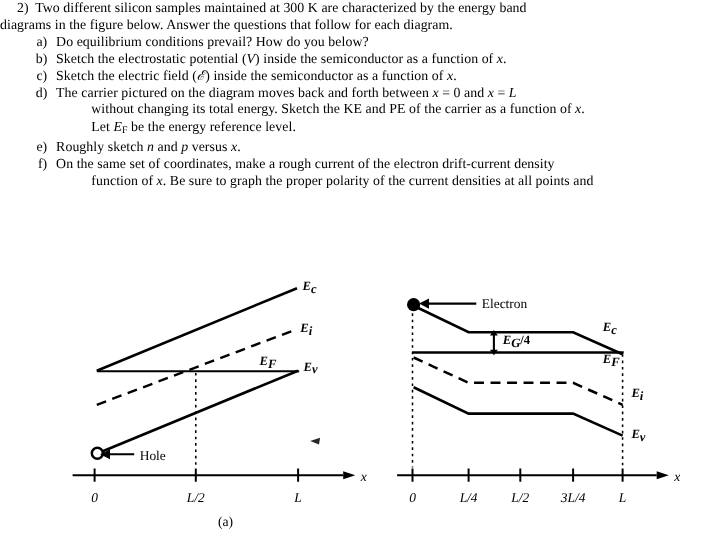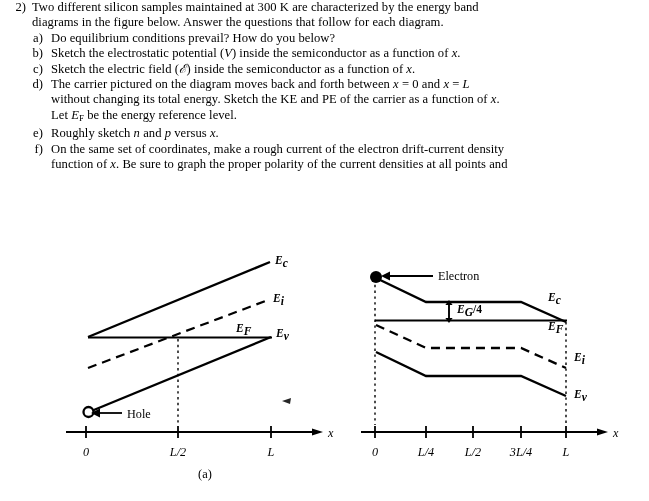--- a/index.html
+++ b/index.html
@@ -40,22 +40,22 @@
     text-align: right;
     white-space: pre;
   }
   .qbody {
     flex: 1 1 auto;
   }
   .lvl0 { padding-left: 10px; }
   .lvl0 .qmarker { width: 16px; padding-right: 6px; }
   .lvl1 { padding-left: 30px; }
   .lvl1 .qmarker { width: 13px; padding-right: 8px; }
-  .cont0 { padding-left: 32px; }
-  .cont1 { padding-left: 51px; }
+  .cont0 { }
+  .cont1 { padding-left: 71px; margin-left: 12px; }
   .cont0 .qmarker, .cont1 .qmarker { width: 0; padding: 0; }
   i.v { font-style: italic; }
   .sub { font-size: 9px; vertical-align: -0.22em; font-style: normal; }
   .scr { font-style: italic; font-family: "Liberation Serif", serif; }
 
   
   #figures {
     position: absolute;
     left: 0;
     top: 243px;

